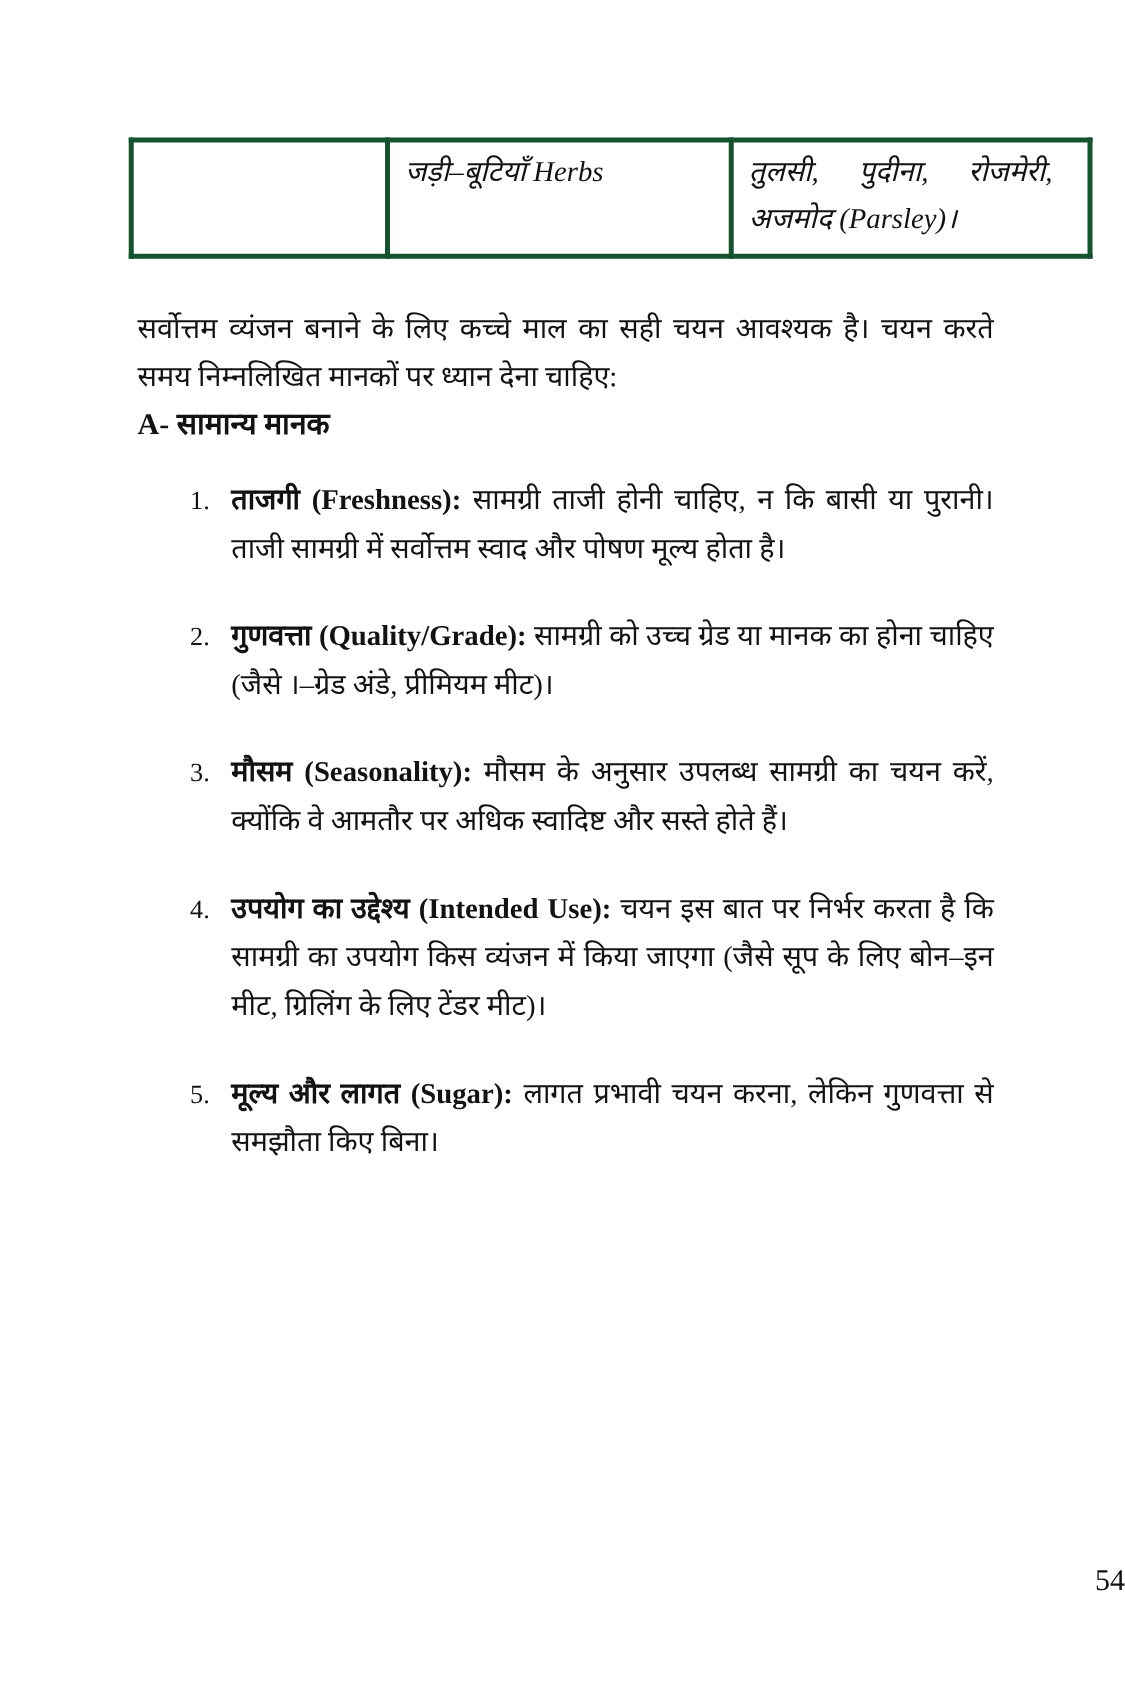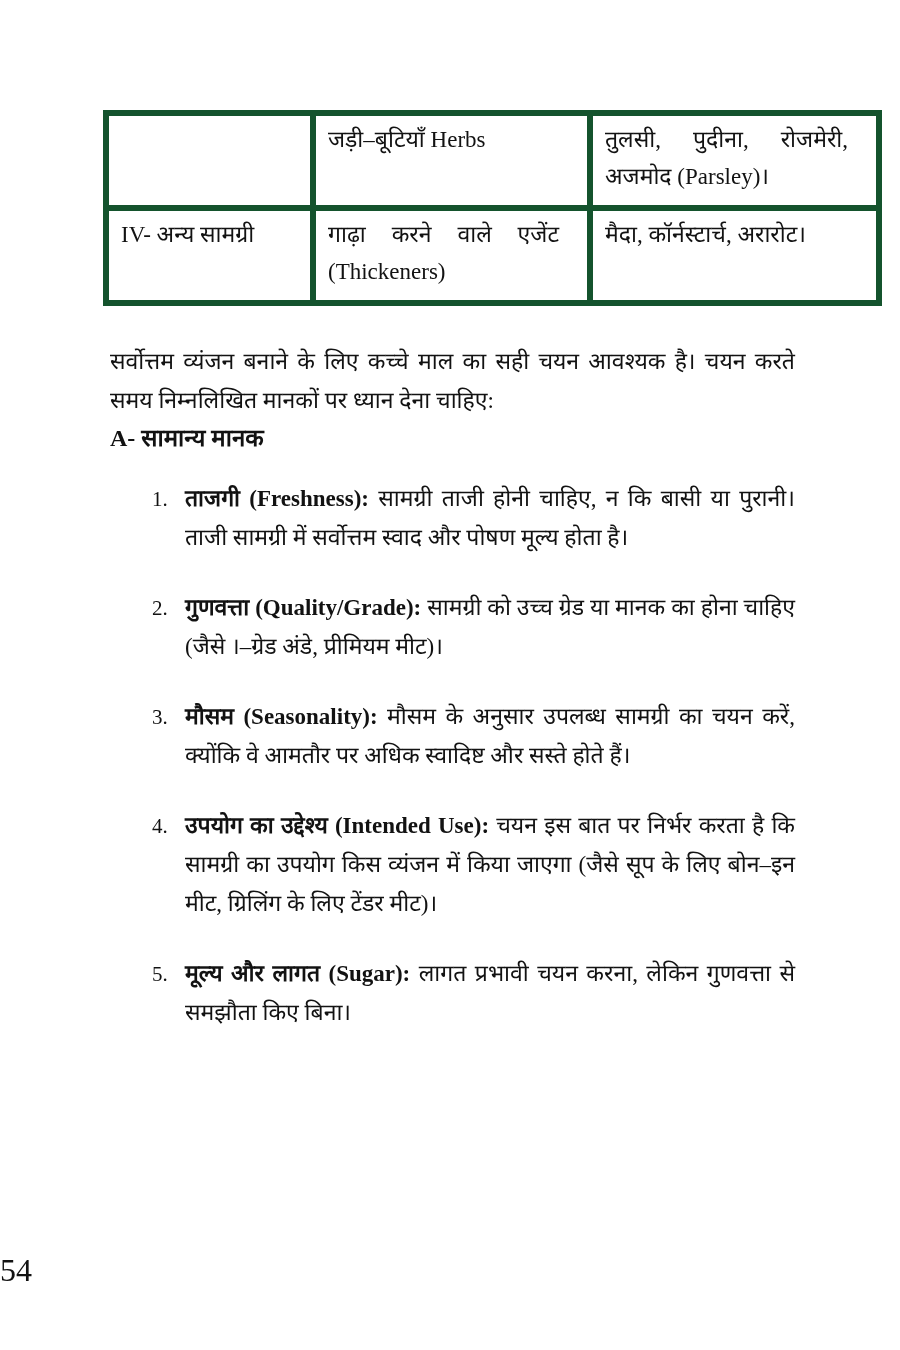--- a/index.html
+++ b/index.html
@@ -15,26 +15,27 @@
     overflow: hidden;
   }
   
   table.ing-table {
     border-collapse: collapse;
     table-layout: fixed;
     margin: 110px 0 0 103px;
     width: 707px;
   }
   table.ing-table td {
-    border: 6px solid #14532d;
+    border: 4px solid #14532d;
     vertical-align: top;
     padding: 5px 28px 10px 12px;
     font-size: 23px;
     line-height: 37px;
     text-align: justify;
+    font-style: italic;
   }
   td.c1 { width: 161px; }
   td.c2 { width: 231px; }
   td.c3 { width: 243px; }
   
   .content {
     margin: 0 105px 0 110px;
   }
   .sec-heading {
     margin-top: 50px;
@@ -69,40 +70,35 @@
     position: absolute;
     left: 0; top: 1px;
     font-size: 21px;
   }
   ol.criteria .lead { font-weight: bold; }
   
   .page-number {
     position: absolute;
     left: 0; right: 0;
     top: 1252px;
-    text-align: left;
-    font-size: 32px;
+    text-align: right;
+    font-size: 24px;
   }
 </style>
 </head>
 <body>
 
 <div class="page">
 
   <table class="ing-table">
     <tbody>
       <tr>
         <td class="c1"></td>
         <td class="c2">जड़ी–बूटियाँ Herbs</td>
         <td class="c3">तुलसी, पुदीना, रोजमेरी, अजमोद (Parsley)।</td>
-      </tr>
-      <tr>
-        <td class="c1">IV- अन्य सामग्री</td>
-        <td class="c2">गाढ़ा करने वाले एजेंट (Thickeners)</td>
-        <td class="c3">मैदा, कॉर्नस्टार्च, अरारोट।</td>
       </tr>
     </tbody>
   </table>
 
   <div class="content">
 
     <div class="intro">सर्वोत्तम व्यंजन बनाने के लिए कच्चे माल का सही चयन आवश्यक है। चयन करते समय निम्नलिखित मानकों पर ध्यान देना चाहिए:</div>
 
     <div class="sub-heading">A- सामान्य मानक</div>
 

